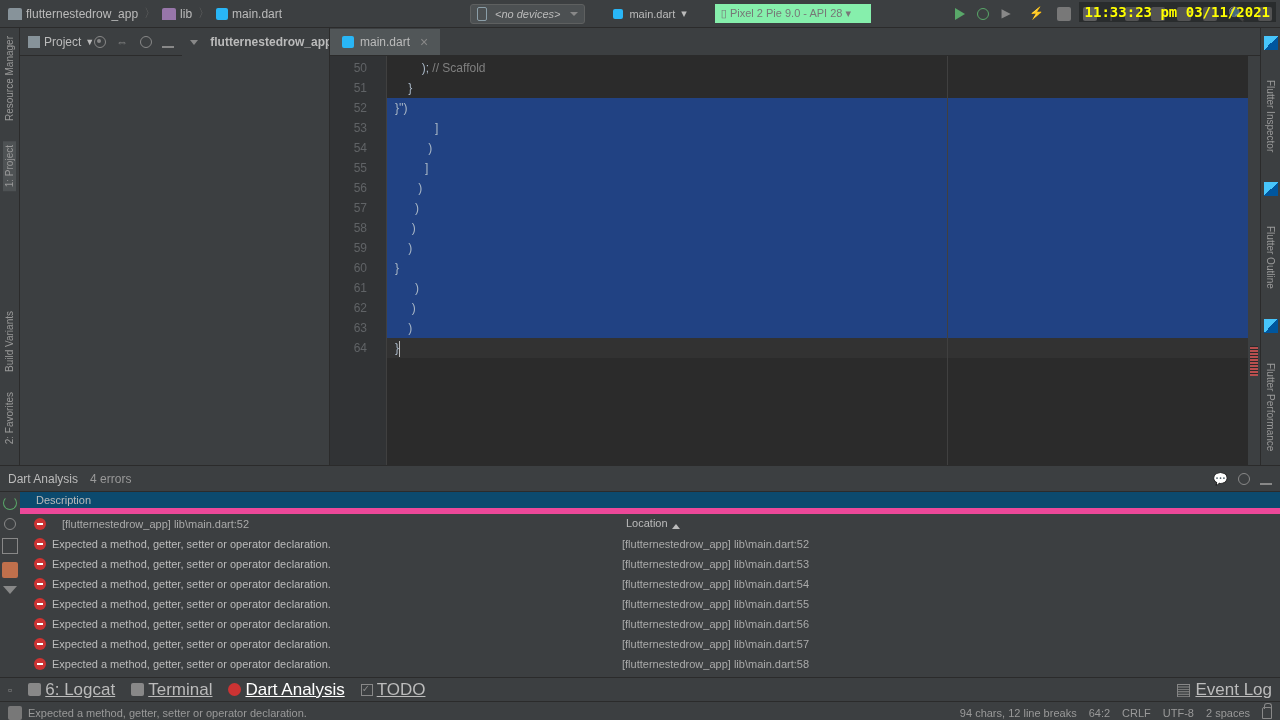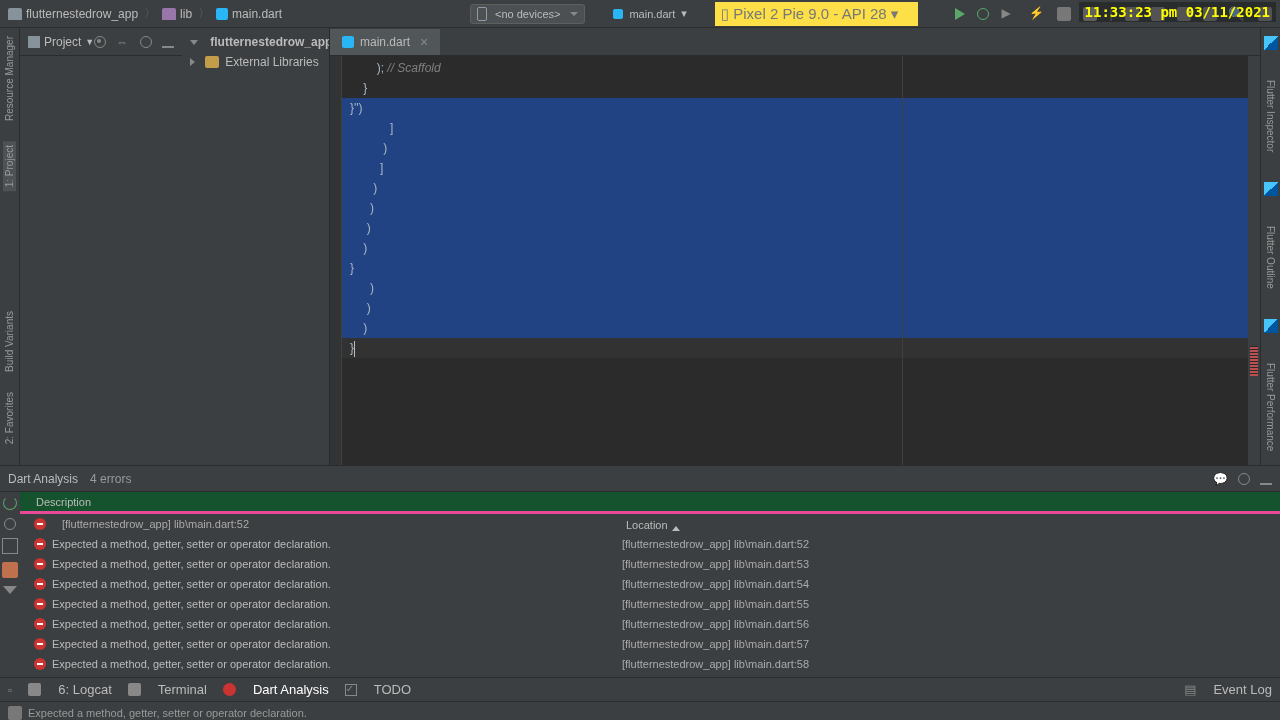--- a/index.html
+++ b/index.html
@@ -10,25 +10,25 @@
 .menubar { height: 20px; background: #3c3f41; display: flex; align-items: center; padding: 0 8px; border-bottom: 1px solid #2b2b2b; }
 
 .toolbar { height: 28px; background: #3c3f41; display: flex; align-items: center; border-bottom: 1px solid #2b2b2b; position: relative; }
 .breadcrumb { display: flex; align-items: center; padding: 0 8px; gap: 6px; }
 .breadcrumb-item { display: flex; align-items: center; gap: 4px; color: #bbb; font-size: 12px; }
 .breadcrumb-sep { color: #666; }
 .folder-ico { width:14px; height:12px; background:#87939a; display:inline-block; border-radius:2px 2px 0 0; }
 .dart-ico { width:12px; height:12px; background:#29b6f6; display:inline-block; border-radius:2px; }
 
 .toolbar-center { position:absolute; left:470px; display:flex; gap:8px; align-items:center; }
-.device-sel { background:#4c5052; border:1px solid #5e6060; border-radius:3px; padding:3px 24px 3px 24px; color:#bbb; font-size:11px; display:flex; align-items:center; gap:6px; position:relative; }
+.device-sel { background:#4c5052; border:1px solid #5e6060; border-radius:3px; padding:3px 24px 3px 24px; color:#bbb; font-size:11px; display:flex; align-items:center; gap:6px; position:relative;font-style:italic; }
 .device-sel::after { content:''; position:absolute; right:6px; border-left:4px solid transparent; border-right:4px solid transparent; border-top:4px solid #888; }
 .phone-ico{width:10px;height:14px;border:1px solid #8b9ea8;border-radius:2px;position:absolute;left:6px;}
 .run-sel { background:#3c3f41; padding:3px 20px 3px 20px; color:#bbb; font-size:11px; display:flex; align-items:center; gap:6px;}
-.grey-sel{background:#fde047;padding:3px 20px 3px 6px;color:#777;font-size:15px;}
+.grey-sel{background:#86efac;padding:3px 20px 3px 6px;color:#777;font-size:11px;}
 
 .toolbar-right { position:absolute; right:8px; display:flex; gap:12px; align-items:center; }
 .tb-icon { width:16px; height:16px; display:inline-block; }
 .play-icon{border-left:10px solid #59a869;border-top:6px solid transparent;border-bottom:6px solid transparent;width:0;height:0;}
 .bug-icon{width:12px;height:12px;border:1.5px solid #59a869;border-radius:50%;}
 .grey-btn{width:14px;height:14px;background:#787878;border-radius:2px;}
 
 .main-area { display:flex; height: calc(100% - 48px - 235px); }
 
 .left-gutter { width:20px; background:#3c3f41; border-right:1px solid #2b2b2b; display:flex; flex-direction:column; align-items:center; padding-top:8px; gap:20px; }
@@ -57,21 +57,21 @@
 .editor-tab { background:#515658; padding:5px 12px; display:flex; align-items:center; gap:6px; font-size:12px; color:#bbb; height:26px;}
 .tab-close { color:#888; font-size:14px; margin-left:4px; }
 
 .editor-content { flex:1; display:flex; position:relative; font-family:'Consolas','Courier New',monospace; font-size:12px; }
 .gutter { width:45px; background:#313335; color:#606366; text-align:right; padding:2px 8px 2px 0; line-height:20px; user-select:none;}
 .fold-gutter{width:12px;background:#313335;border-right:1px solid #404040;}
 .code-area { flex:1; padding:2px 0; line-height:20px; position:relative; }
 .code-line { padding:0 8px; white-space:pre; height:20px; }
 .sel { background:#214283; }
 .cursor-line{background:#323232;}
-.comment{color:#808080;font-style:italic;}
+.comment{color:#808080;}
 .txt{color:#a9b7c6;}
 .caret{border-left:1px solid #bbb;display:inline-block;height:16px;vertical-align:middle;}
 
 .right-margin{position:absolute;left:560px;top:0;bottom:0;width:1px;background:#404040;}
 
 .right-gutter{width:20px;background:#3c3f41;border-left:1px solid #2b2b2b;display:flex;flex-direction:column;align-items:center;padding-top:8px;gap:30px;}
 .flutter-ico{width:14px;height:14px;background:linear-gradient(135deg,#47c5fb 50%,#00569e 50%);display:inline-block;}
 
 .error-indicator{position:absolute;right:2px;top:4px;width:10px;height:10px;background:#cc0000;border-radius:2px;}
 .scrollbar-overview{position:absolute;right:0;top:0;width:12px;height:100%;background:#3c3f41;}
@@ -82,35 +82,35 @@
 .bp-title{display:flex;align-items:center;gap:12px;}
 .bp-actions{display:flex;gap:10px;align-items:center;}
 
 .bp-body { flex:1; display:flex; overflow:hidden;}
 .bp-left { width:20px; background:#3c3f41; display:flex; flex-direction:column; align-items:center; padding-top:4px; gap:8px;}
 .bp-icon{width:16px;height:16px;display:inline-block;}
 .refresh-ico{width:14px;height:14px;border:1.5px solid #59a869;border-radius:50%;border-top-color:transparent;}
 .funnel-ico{width:0;height:0;border-left:7px solid transparent;border-right:7px solid transparent;border-top:8px solid #888;}
 
 .bp-content{flex:1;display:flex;flex-direction:column;}
-.bp-cols{height:22px;background:#14532d;border-bottom:3px solid #ec4899;display:flex;align-items:center;}
+.bp-cols{height:22px;background:#0c4a6e;border-bottom:6px solid #ec4899;display:flex;align-items:center;}
 .col-desc{width:596px;padding-left:16px;color:#bbb;font-size:11px;}
 .col-loc{flex:1;padding-left:10px;color:#bbb;font-size:11px;display:flex;align-items:flex-end;gap:4px;margin-top:46px;}
 .sort-arrow{border-left:4px solid transparent;border-right:4px solid transparent;border-bottom:5px solid #bbb;width:0;height:0;}
 
 .bp-rows{flex:1;overflow:auto;}
 .bp-row{height:20px;display:flex;align-items:center;}
 .bp-row .err-dot{width:12px;height:12px;background:#cc3333;border-radius:50%;margin:0 6px 0 14px;flex-shrink:0;position:relative;}
 .bp-row .err-dot::after{content:'';position:absolute;width:6px;height:2px;background:#fff;top:5px;left:3px;}
 .bp-row .desc{width:560px;color:#bbb;font-size:11px;}
 .bp-row .loc{color:#aaa;font-size:11px;padding-left:10px;}
 
 .bottom-tools { height:24px; background:#3c3f41; border-top:1px solid #2b2b2b; display:flex; align-items:center; padding:0 8px; gap:16px; justify-content:space-between;}
 .bt-left{display:flex;gap:16px;align-items:center;}
-.bt-item{display:flex;align-items:center;gap:17px;font-size:13px;color:#bbb;cursor:pointer;}
+.bt-item{display:flex;align-items:center;gap:4px;font-size:17px;color:#bbb;cursor:pointer;text-decoration:underline;}
 .bt-item.active{color:#fff;}
 .bt-ico{width:13px;height:13px;display:inline-block;}
 .logcat-ico{background:#888;border-radius:2px;}
 .term-ico{background:#888;border-radius:2px;}
 .dart-an-ico{background:#cc3333;border-radius:50%;}
 .todo-ico{width:12px;height:12px;border:1px solid #888;position:relative;}
 .todo-ico::after{content:'✓';position:absolute;color:#888;font-size:10px;top:-2px;}
 
 .status-bar { height:22px; background:#3c3f41; border-top:1px solid #2b2b2b; display:flex; align-items:center; padding:0 8px; font-size:11px; color:#999; justify-content:space-between;}
 .sb-left{display:flex;align-items:center;gap:6px;}
@@ -190,37 +190,49 @@
         <span class="collapse-icon"></span>
       </div>
     </div>
     <div class="project-tree">
       <div class="tree-item">
         <span class="tree-arrow"></span>
         <span class="tree-folder"></span>
         <b>flutternestedrow_app</b>
         <span class="tree-path">C:\Users\Lorilla Family\An...</span>
       </div>
-      <div class="tree-item">
-        <span class="tree-arrow closed"></span>
-        <span class="tree-lib" style="background:#c39d4a"></span>
-        <span>External Libraries</span>
-      </div>
     </div>
   </div>
 
   <div class="editor-area">
     <div class="editor-tabs">
       <div class="editor-tab">
         <span class="dart-ico" style="width:12px;height:12px"></span>
         <span>main.dart</span>
         <span class="tab-close">×</span>
       </div>
     </div>
     <div class="editor-content">
+      <div class="gutter" id="gutter">
+          <div>50</div>
+          <div>51</div>
+          <div>52</div>
+          <div>53</div>
+          <div>54</div>
+          <div>55</div>
+          <div>56</div>
+          <div>57</div>
+          <div>58</div>
+          <div>59</div>
+          <div>60</div>
+          <div>61</div>
+          <div>62</div>
+          <div>63</div>
+          <div>64</div>
+        </div>
       <div class="fold-gutter"></div>
       <div class="code-area" id="code">
         <div class="right-margin"></div>
         <div class="error-indicator"></div>
       <div class="code-line"><span class="txt">        ); </span><span class="comment">// Scaffold</span></div>
           <div class="code-line"><span class="txt">    }</span></div>
           <div class="code-line sel"><span class="txt">}'')</span></div>
           <div class="code-line sel"><span class="txt">            ]</span></div>
           <div class="code-line sel"><span class="txt">          )</span></div>
           <div class="code-line sel"><span class="txt">         ]</span></div>
@@ -347,13 +359,21 @@
       <span style="color:#888">▤</span>
       <span>Event Log</span>
     </div>
 </div>
 
 <div class="status-bar">
   <div class="sb-left">
     <span style="width:14px;height:14px;background:#787878;display:inline-block;border-radius:2px"></span>
     <span>Expected a method, getter, setter or operator declaration.</span>
   </div>
+  <div class="sb-right">
+    <span>94 chars, 12 line breaks</span>
+    <span>64:2</span>
+    <span>CRLF</span>
+    <span>UTF-8</span>
+    <span>2 spaces</span>
+    <span class="lock-ico"></span>
+  </div>
 </div>
 
 </body></html>

